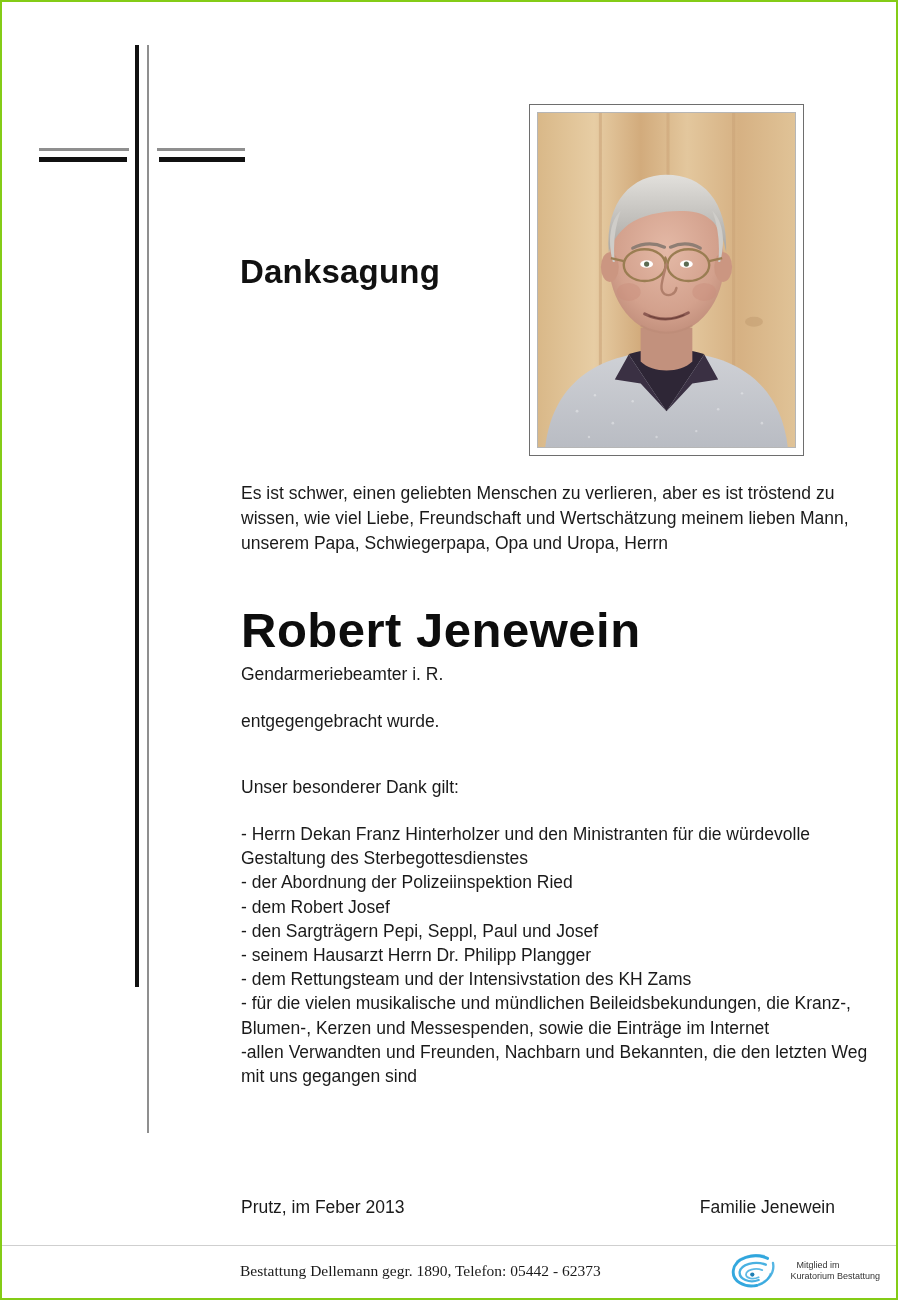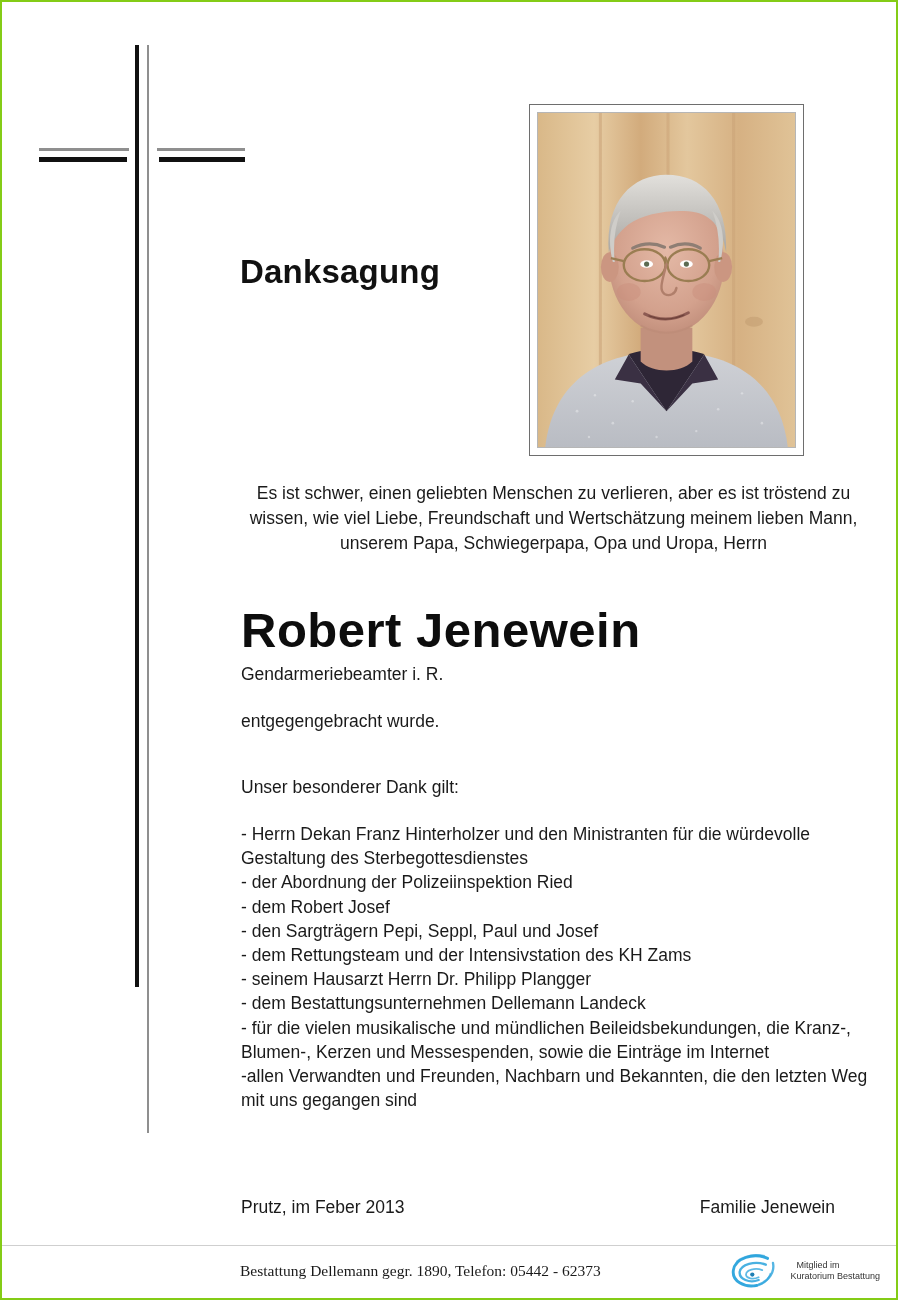--- a/index.html
+++ b/index.html
@@ -112,21 +112,20 @@
     letter-spacing: 0.2px;
   }
   .intro {
     position: absolute;
     left: 239px;
     top: 479px;
     width: 625px;
     font-size: 17.5px;
     line-height: 25px;
     color: #1a1a1a;
-    text-align: center;
   }
   .name {
     position: absolute;
     left: 239px;
     top: 600px;
     font-size: 49px;
     font-weight: bold;
     color: #0d0d0d;
     letter-spacing: 0.5px;
   }
@@ -322,23 +321,22 @@
   <div class="name">Robert Jenewein</div>
   <div class="subname">Gendarmeriebeamter i. R.</div>
   <div class="after-name">entgegengebracht wurde.</div>
 
   <div class="thanks-lead">Unser besonderer Dank gilt:</div>
   <div class="thanks-list">
     <p class="item">- Herrn Dekan Franz Hinterholzer und den Ministranten für die würdevolle Gestaltung des Sterbegottesdienstes</p>
     <p class="item">- der Abordnung der Polizeiinspektion Ried</p>
     <p class="item">- dem Robert Josef</p>
     <p class="item">- den Sargträgern Pepi, Seppl, Paul und Josef</p>
+    <p class="item">- seinem Hausarzt Herrn Dr. Philipp Plangger</p>
     <p class="item">- dem Rettungsteam und der Intensivstation des KH Zams</p>
-    <p class="item">- seinem Hausarzt Herrn Dr. Philipp Plangger</p>
-    <p class="item">- dem Bestattungsunternehmen Dellemann Landeck</p>
     <p class="item">- für die vielen musikalische und mündlichen Beileidsbekundungen, die Kranz-, Blumen-, Kerzen und Messespenden, sowie die Einträge im Internet</p>
     <p class="item">-allen Verwandten und Freunden, Nachbarn und Bekannten, die den letzten Weg mit uns gegangen sind</p>
   </div>
 
   <div class="signature">
     <span>Prutz, im Feber 2013</span>
     <span class="sig-right">Familie Jenewein</span>
   </div>
 
   <div class="footer">

